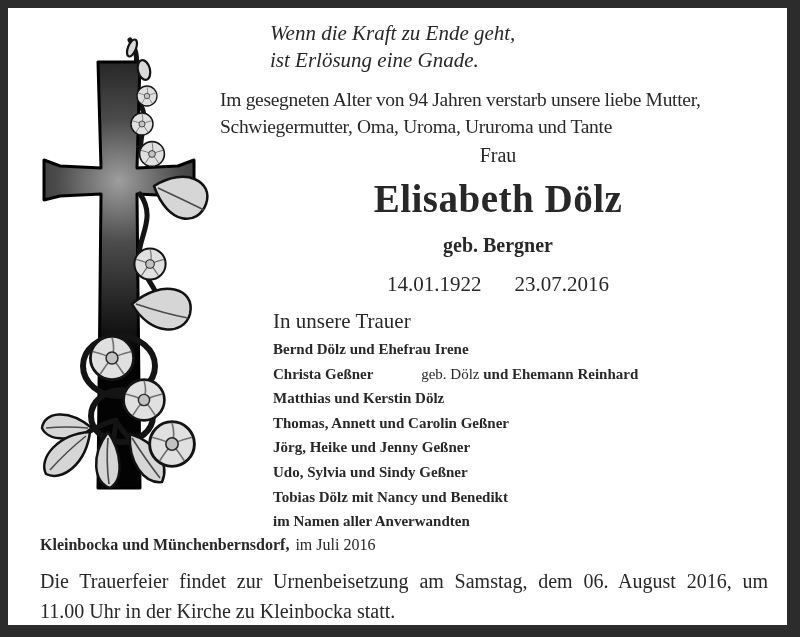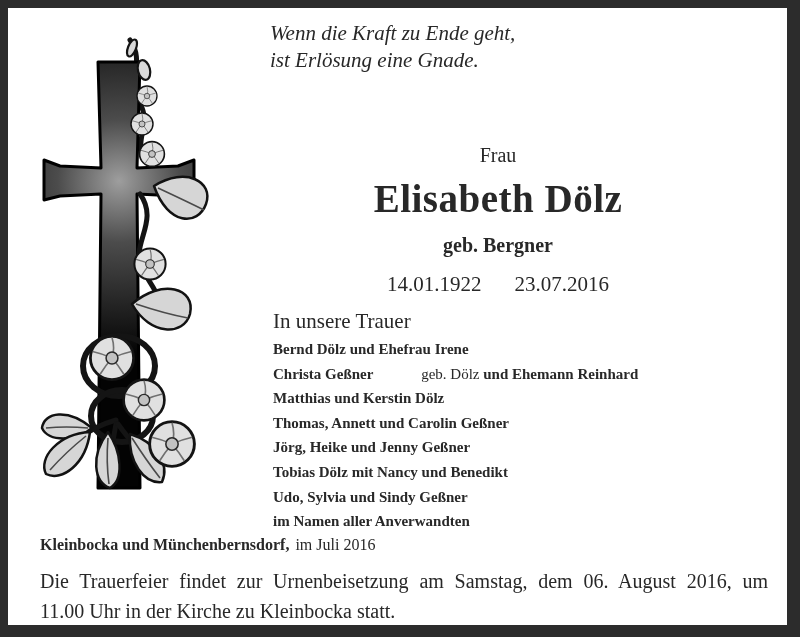--- a/index.html
+++ b/index.html
@@ -150,39 +150,43 @@
           <path class="seam" d="M 0 -19 Q 3 -9 0 0 M 18 -6 Q 9 -4 0 0 M 11 15 Q 6 7 0 0 M -11 15 Q -6 7 0 0 M -18 -6 Q -9 -4 0 0"></path>
           <circle class="throat" r="5.5"></circle>
       </g>
     </svg>
 
     <div class="quote">
       <div>Wenn die Kraft zu Ende geht,</div>
       <div>ist Erlösung eine Gnade.</div>
     </div>
 
+    <div class="intro">
+      <div>Im gesegneten Alter von 94 Jahren verstarb unsere liebe Mutter,</div>
+      <div>Schwiegermutter, Oma, Uroma, Ururoma und Tante</div>
+    </div>
 
     <div class="center-block">
       <div class="salutation">Frau</div>
       <div class="deceased-name">Elisabeth Dölz</div>
       <div class="maiden">geb. Bergner</div>
       <div class="dates">
         <span class="birth">14.01.1922</span><span>23.07.2016</span>
       </div>
     </div>
 
     <div class="lead">In unsere Trauer</div>
     <div class="mourners" id="mourners-list">
         <div class="mourner-line"><span class="b">Bernd Dölz und Ehefrau Irene</span></div>
         <div class="mourner-line"><span class="b">Christa Geßner</span><span class="r"> geb. Dölz </span><span class="b">und Ehemann Reinhard</span></div>
         <div class="mourner-line"><span class="b">Matthias und Kerstin Dölz</span></div>
         <div class="mourner-line"><span class="b">Thomas, Annett und Carolin Geßner</span></div>
         <div class="mourner-line"><span class="b">Jörg, Heike und Jenny Geßner</span></div>
+        <div class="mourner-line"><span class="b">Udo, Sylvia und Sindy Geßner</span></div>
         <div class="mourner-line"><span class="b">Tobias Dölz mit Nancy und Benedikt</span></div>
-        <div class="mourner-line"><span class="b">Udo, Sylvia und Sindy Geßner</span></div>
         <div class="mourner-line"><span class="b">im Namen aller Anverwandten</span></div>
       </div>
 
     <div class="closing">
       <span class="places">Kleinbocka und Münchenbernsdorf,</span><span class="when">im Juli 2016</span>
     </div>
 
     <div class="funeral">
       <div class="j">Die Trauerfeier findet zur Urnenbeisetzung am Samstag, dem 06. August 2016, um</div>
       <div>11.00 Uhr in der Kirche zu Kleinbocka statt.</div>

